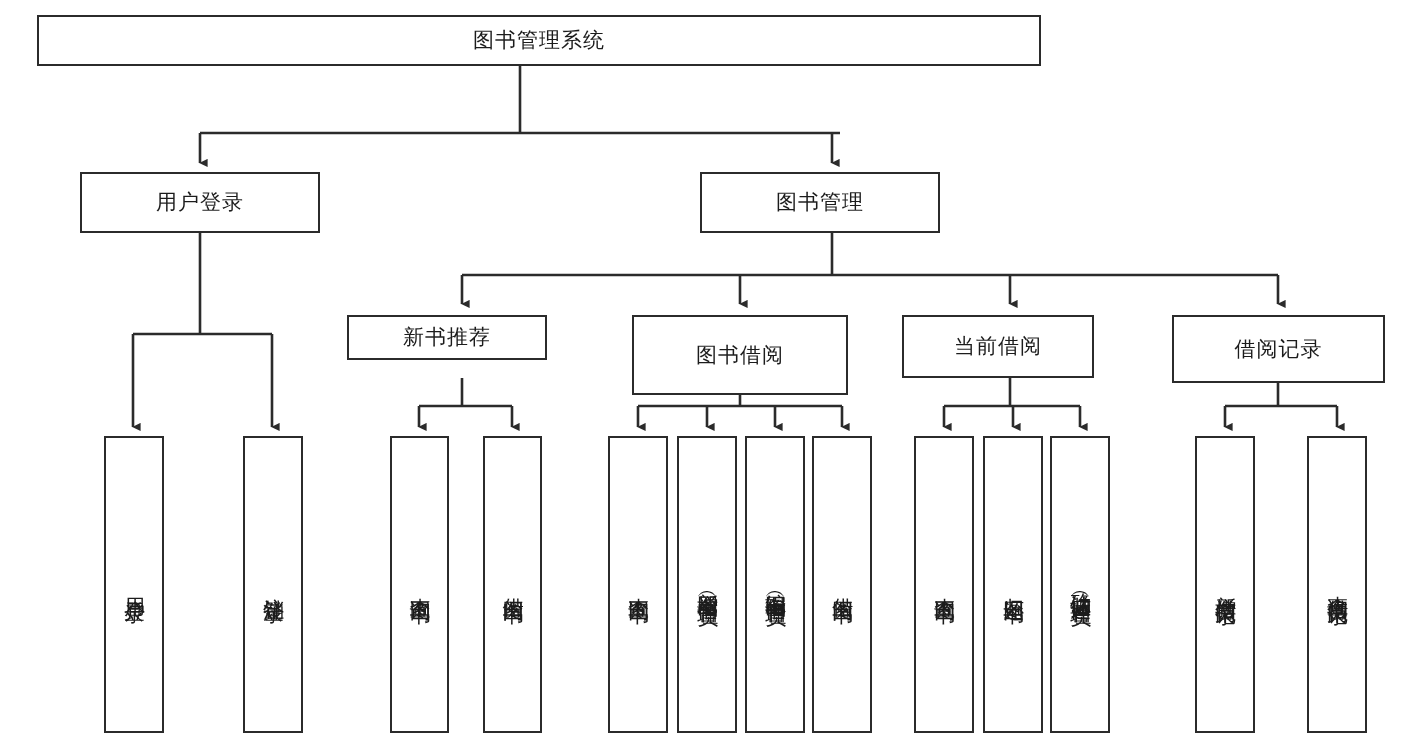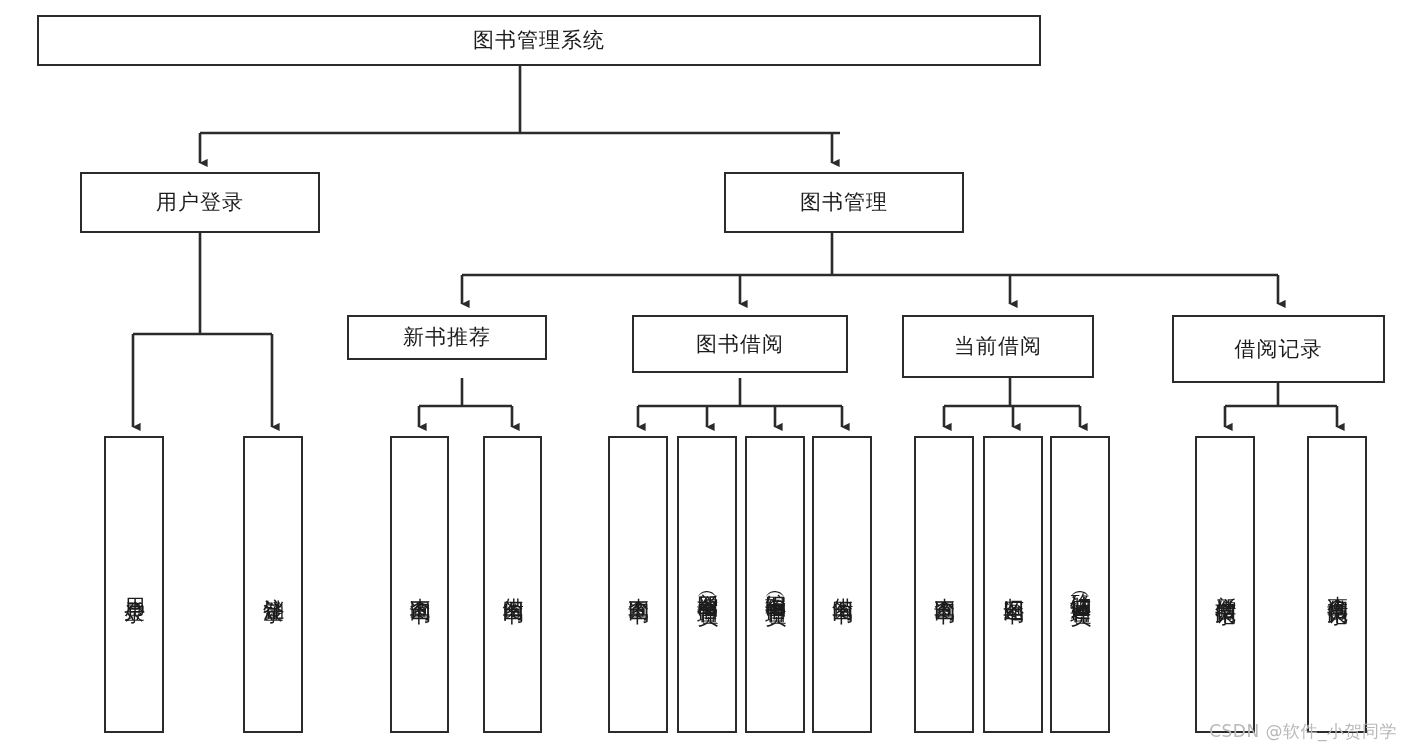--- a/index.html
+++ b/index.html
@@ -124,28 +124,28 @@
     </g>
   </svg>
 
   <div class="node root" style="left:18px;top:15px;width:1004px;height:51px;margin-left:19px;">
     <span class="label">图书管理系统</span>
   </div>
 
   <div class="node" style="left:80px;top:172px;width:240px;height:61px;">
     <span class="label">用户登录</span>
   </div>
-  <div class="node" style="left:724px;top:172px;width:240px;height:61px;">
+  <div class="node" style="left:700px;top:172px;width:240px;height:61px;">
     <span class="label">图书管理</span>
   </div>
 
   <div class="node" style="left:347px;top:315px;width:200px;height:45px;">
     <span class="label">新书推荐</span>
   </div>
-  <div class="node" style="left:632px;top:315px;width:216px;height:58px;">
+  <div class="node" style="left:632px;top:315px;width:216px;height:80px;">
     <span class="label">图书借阅</span>
   </div>
   <div class="node" style="left:902px;top:315px;width:192px;height:63px;">
     <span class="label">当前借阅</span>
   </div>
   <div class="node" style="left:1172px;top:315px;width:213px;height:68px;">
     <span class="label">借阅记录</span>
   </div>
 
   <div class="node leaf" style="left:104px;top:436px;width:60px;height:297px;">
@@ -185,15 +185,14 @@
     <span class="label">确认归还（管理员）</span>
   </div>
 
   <div class="node leaf" style="left:1195px;top:436px;width:60px;height:297px;">
     <span class="label">新增借阅记录</span>
   </div>
   <div class="node leaf" style="left:1307px;top:436px;width:60px;height:297px;">
     <span class="label">查询借阅记录</span>
   </div>
 
-  <div id="watermark">CSDN @软件_小贺同学</div>
 
 </div>
 
 </body></html>

